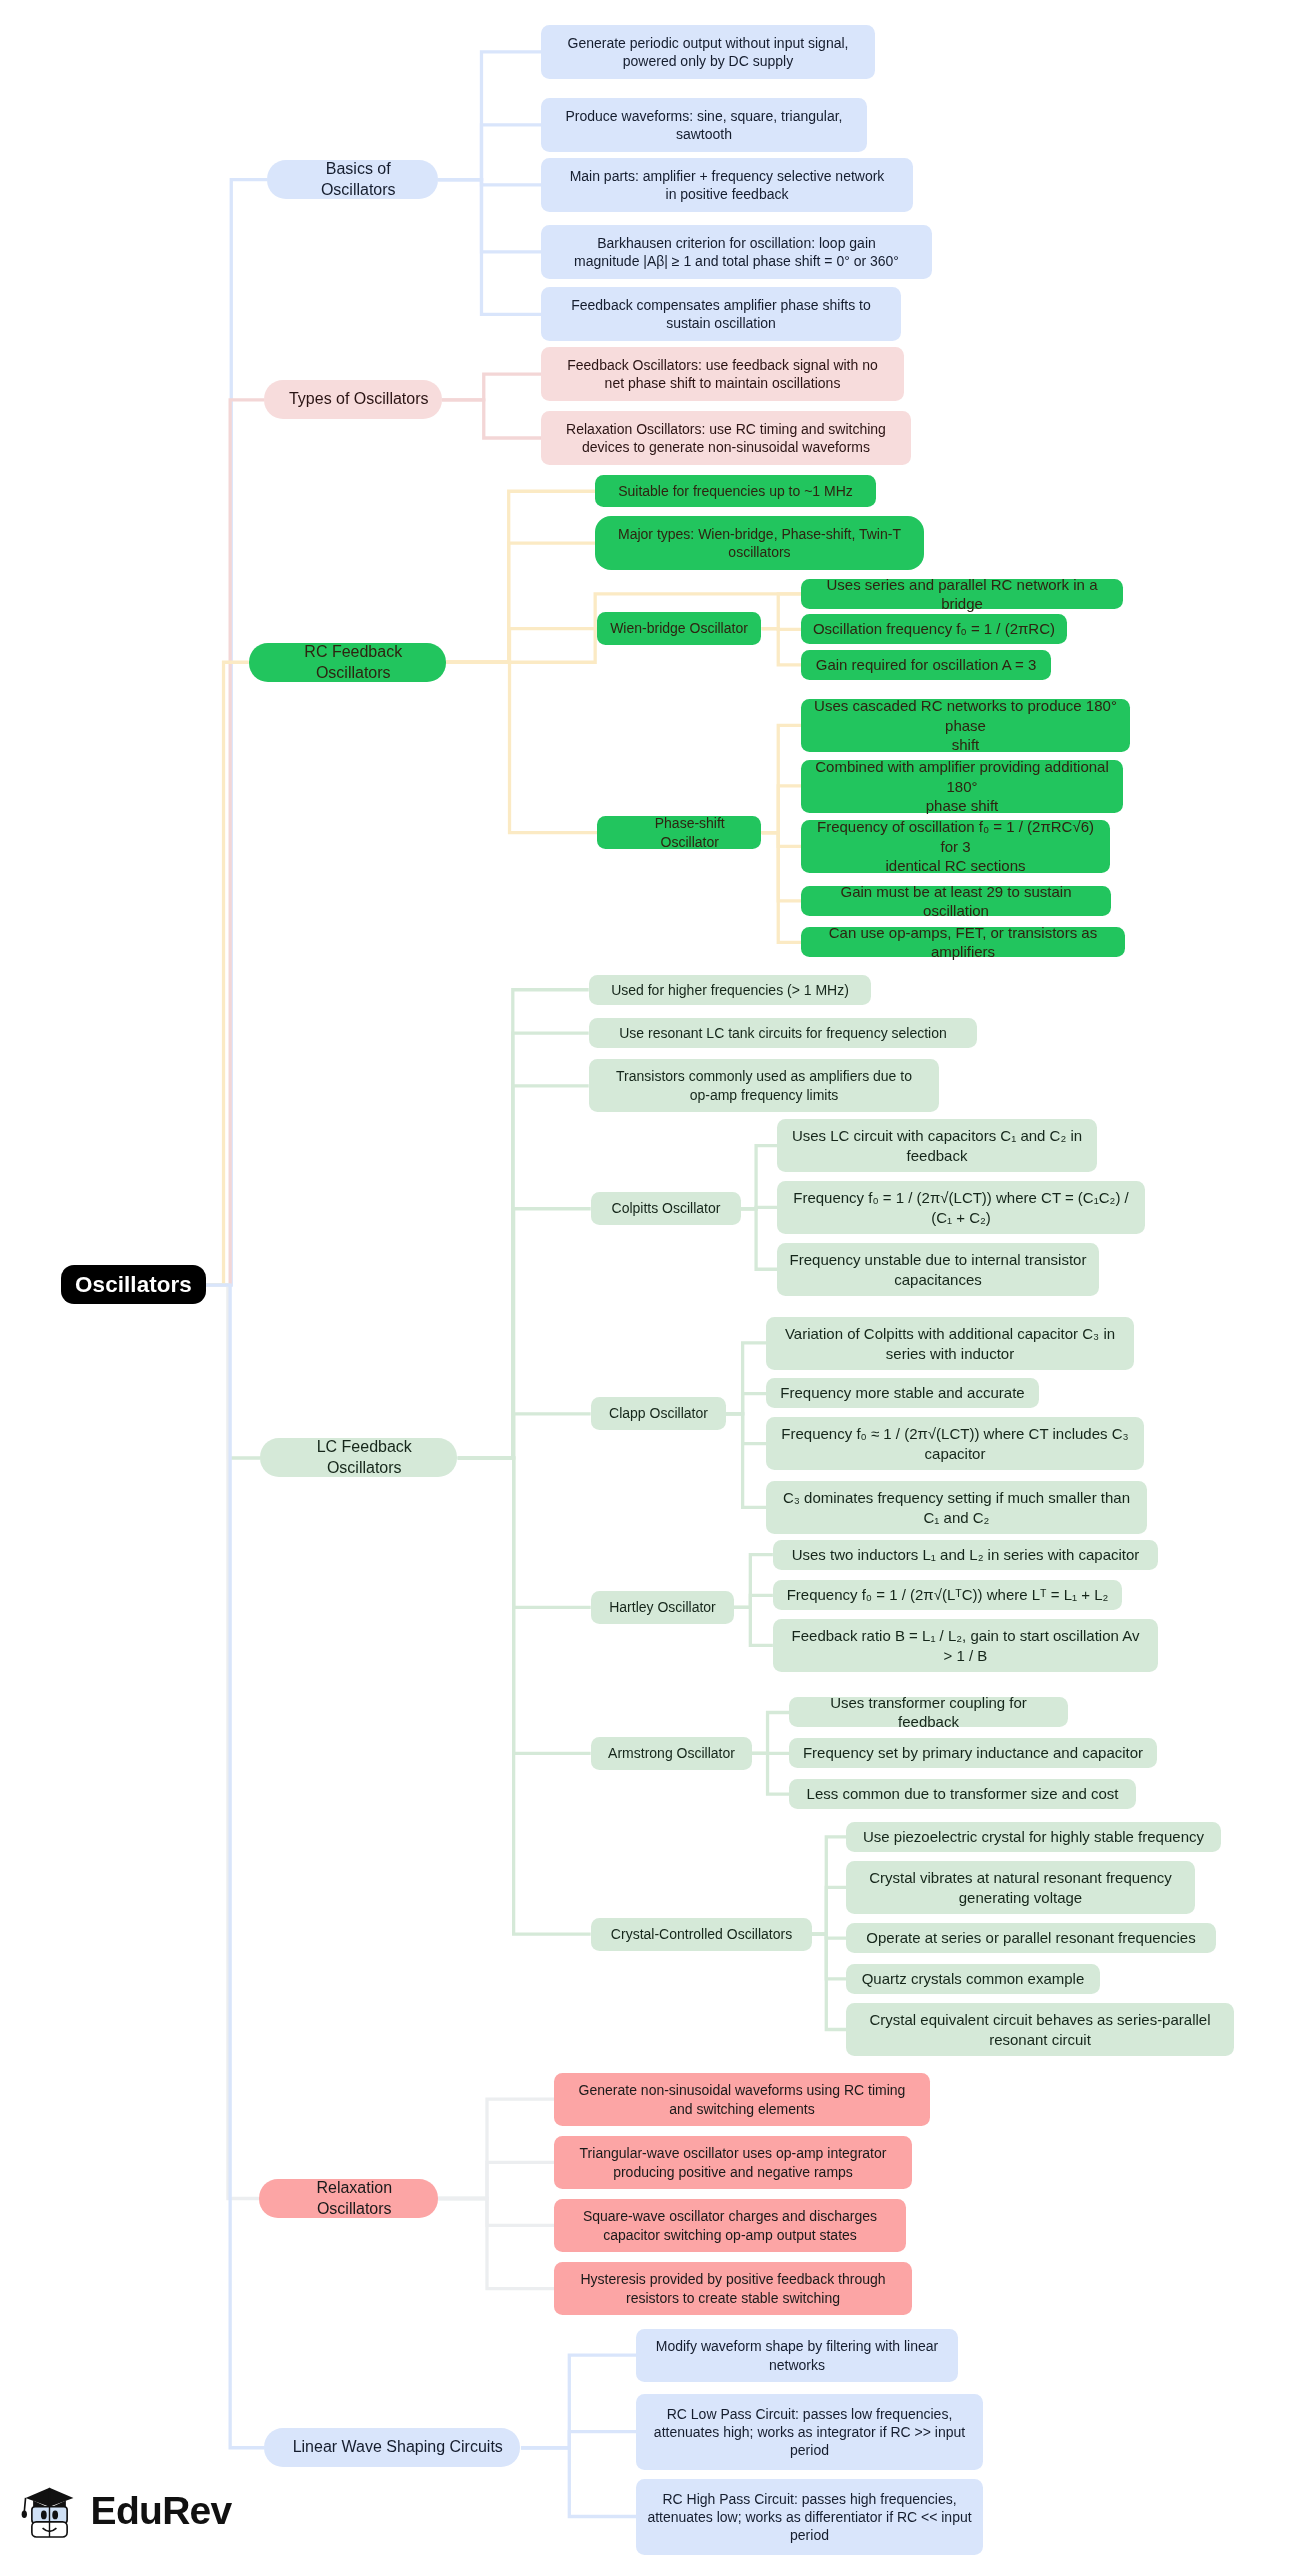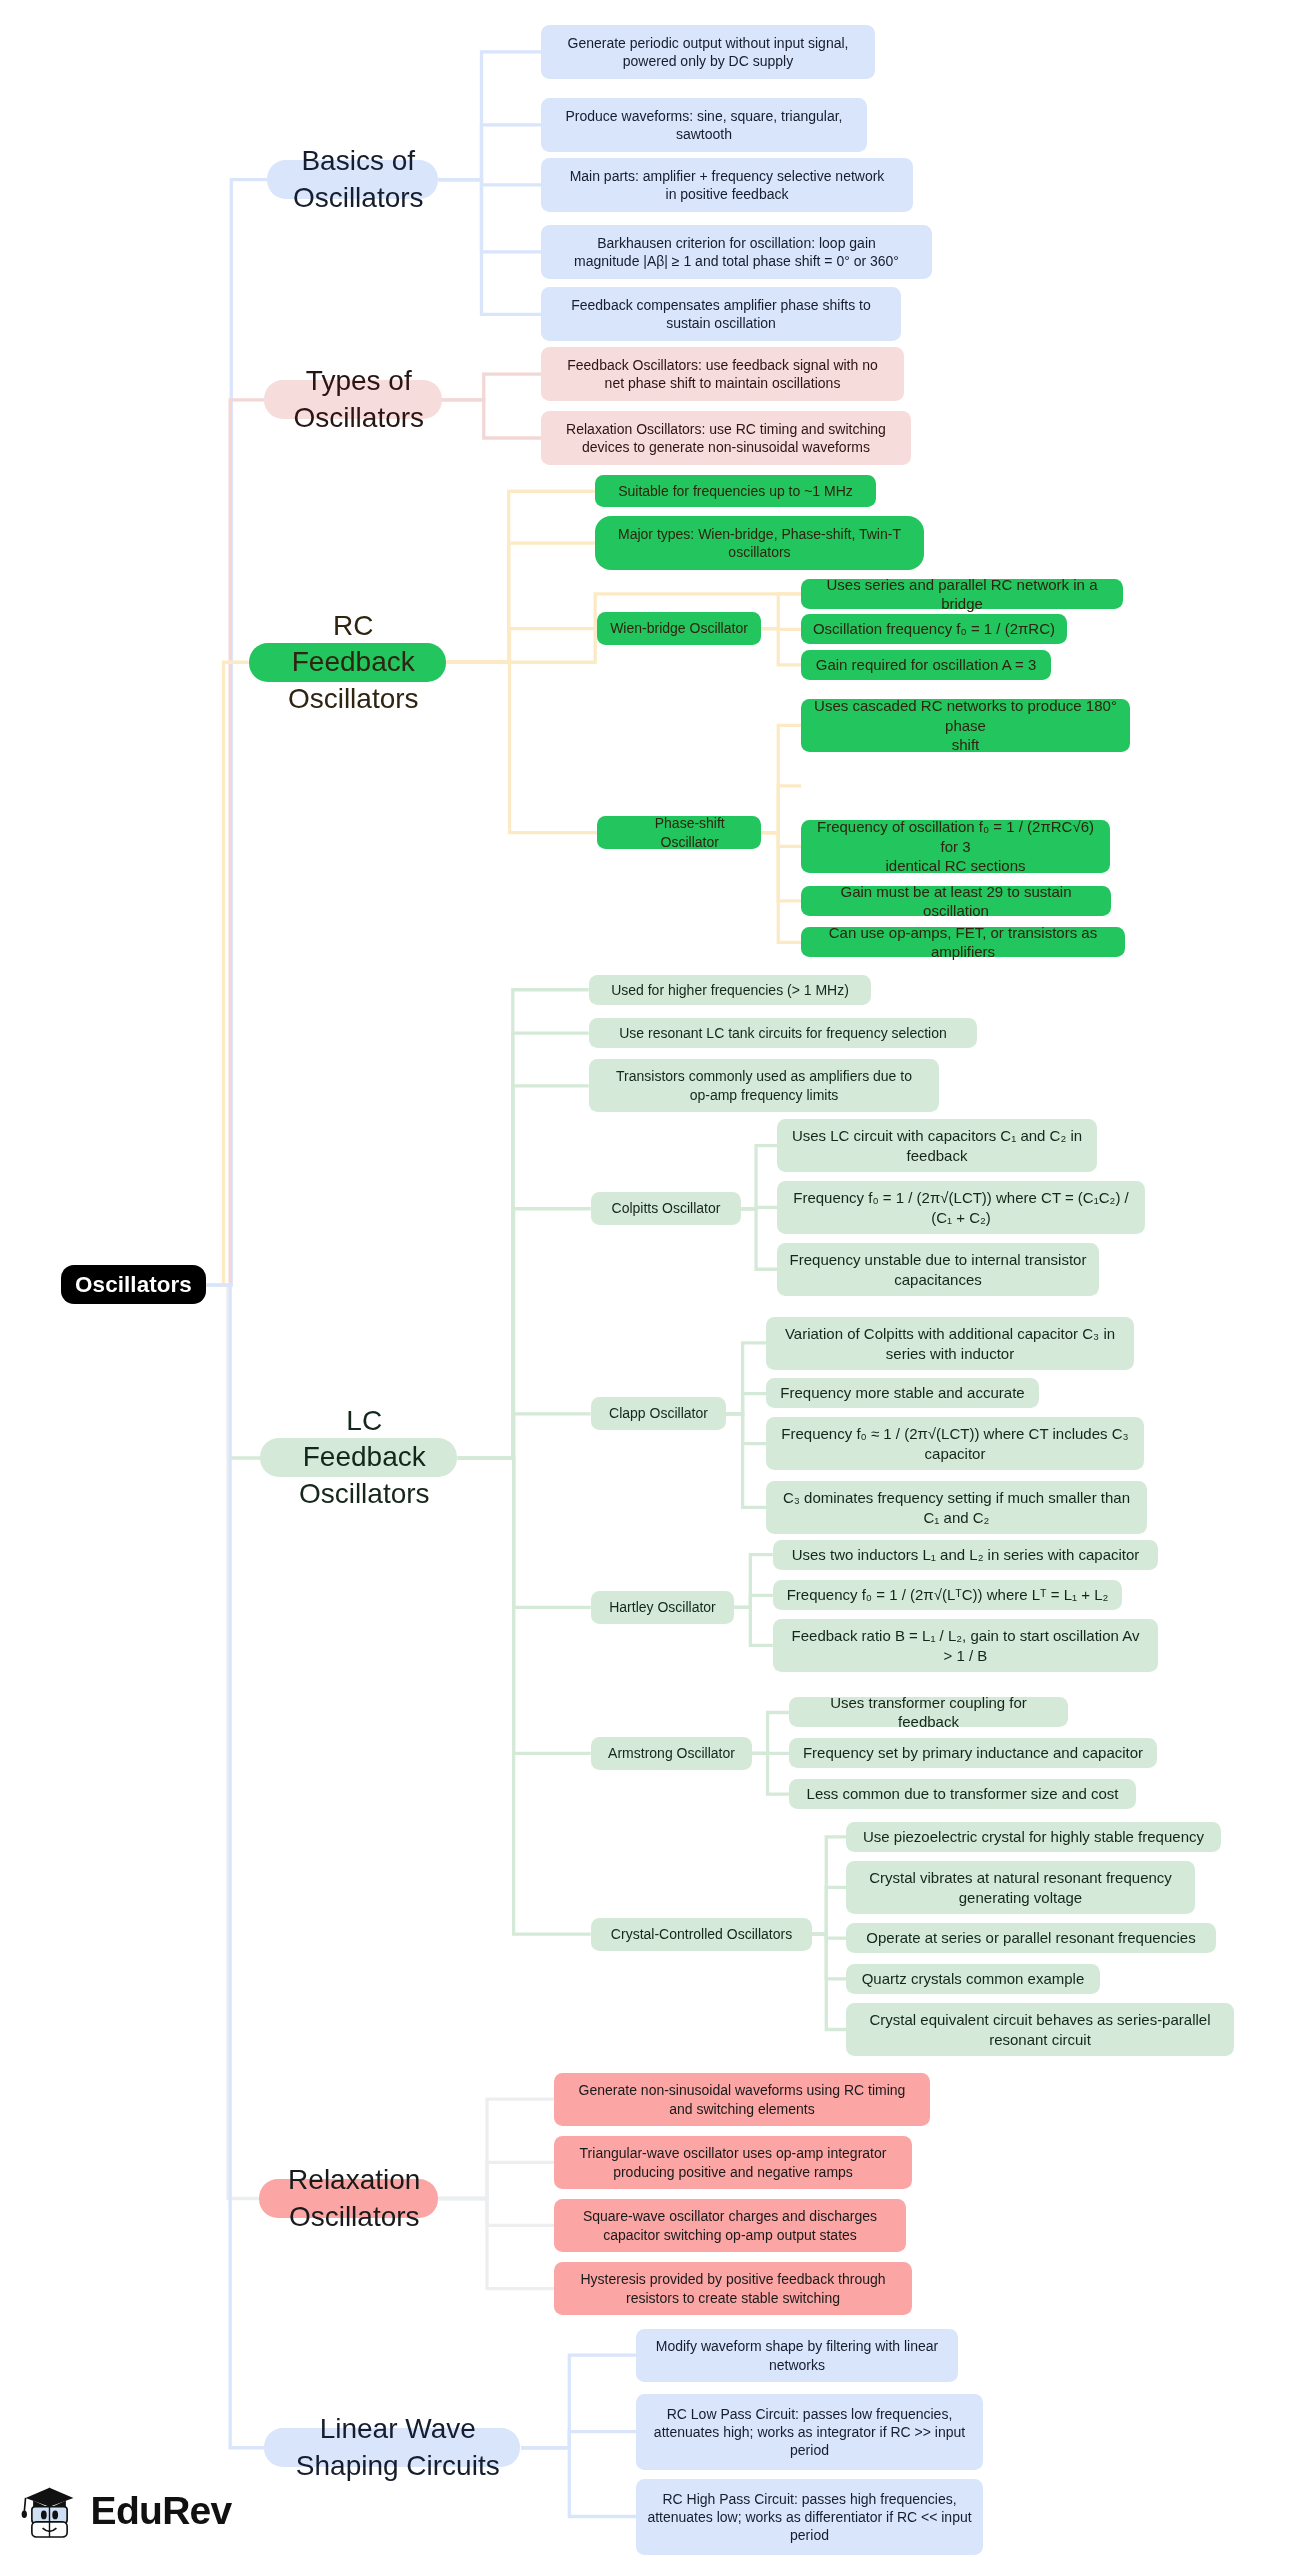--- a/index.html
+++ b/index.html
@@ -38,21 +38,21 @@
     white-space: pre-line;
   }
   .root {
     background: #000000;
     color: #ffffff;
     font-weight: bold;
     font-size: 22.4px;
     border-radius: 13px;
     letter-spacing: 0.1px;
   }
-  .lvl1 { font-size: 28px; border-radius: 19px; padding-left: 22px; }
+  .lvl1 { font-size: 16px; border-radius: 19px; padding-left: 22px; }
   .lvl2 { font-size: 14px; border-radius: 8.5px; }
   .lvl3 { font-size: 15px; border-radius: 8.5px; }
 
   
   .c-blue   { background: #d9e5fb; }
   .c-red    { background: #f7dcdc; }
   .c-yellow { background: #22c55e; }
   .c-green  { background: #d5e9d8; }
   .c-grey   { background: #fca5a5; }
 
@@ -175,20 +175,22 @@
 oscillators</div>
 
   <div class="node lvl2 c-yellow" style="left:597px; top:612px; width:164px; height:33px;">Wien-bridge Oscillator</div>
   <div class="node lvl3 c-yellow" style="left:801px; top:579px; width:322px; height:30px;">Uses series and parallel RC network in a bridge</div>
   <div class="node lvl3 c-yellow" style="left:801px; top:614px; width:266px; height:30px;">Oscillation frequency f₀ = 1 / (2πRC)</div>
   <div class="node lvl3 c-yellow" style="left:801px; top:650px; width:250px; height:30px;">Gain required for oscillation A = 3</div>
 
   <div class="node lvl2 c-yellow" style="left:597px; top:816px; width:164px; height:33px;padding-left:32px;">Phase-shift Oscillator</div>
   <div class="node lvl3 c-yellow" style="left:801px; top:699px; width:329px; height:53px;">Uses cascaded RC networks to produce 180° phase
 shift</div>
+  <div class="node lvl3 c-yellow" style="left:801px; top:760px; width:322px; height:53px;">Combined with amplifier providing additional 180°
+phase shift</div>
   <div class="node lvl3 c-yellow" style="left:801px; top:820px; width:309px; height:53px;">Frequency of oscillation f₀ = 1 / (2πRC√6) for 3
 identical RC sections</div>
   <div class="node lvl3 c-yellow" style="left:801px; top:886px; width:310px; height:30px;">Gain must be at least 29 to sustain oscillation</div>
   <div class="node lvl3 c-yellow" style="left:801px; top:927px; width:324px; height:30px;">Can use op-amps, FET, or transistors as amplifiers</div>
 
   <div class="node lvl1 c-green" style="left:260px; top:1438px; width:197px; height:39px;">LC Feedback Oscillators</div>
 
   <div class="node lvl2 c-green" style="left:589px; top:975px; width:282px; height:30px;">Used for higher frequencies (&gt; 1 MHz)</div>
   <div class="node lvl2 c-green" style="left:589px; top:1018px; width:388px; height:30px;">Use resonant LC tank circuits for frequency selection</div>
   <div class="node lvl2 c-green" style="left:589px; top:1059px; width:350px; height:53px;">Transistors commonly used as amplifiers due to

